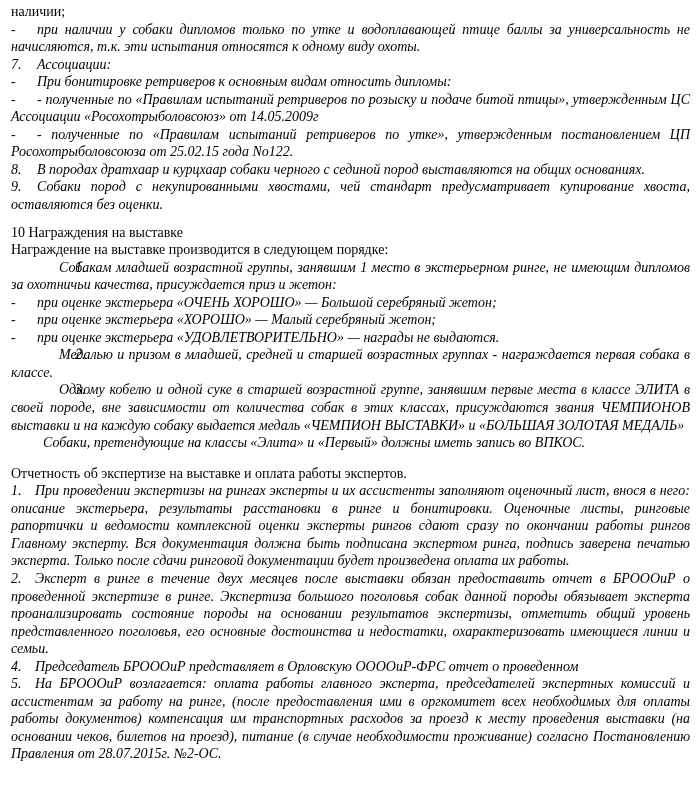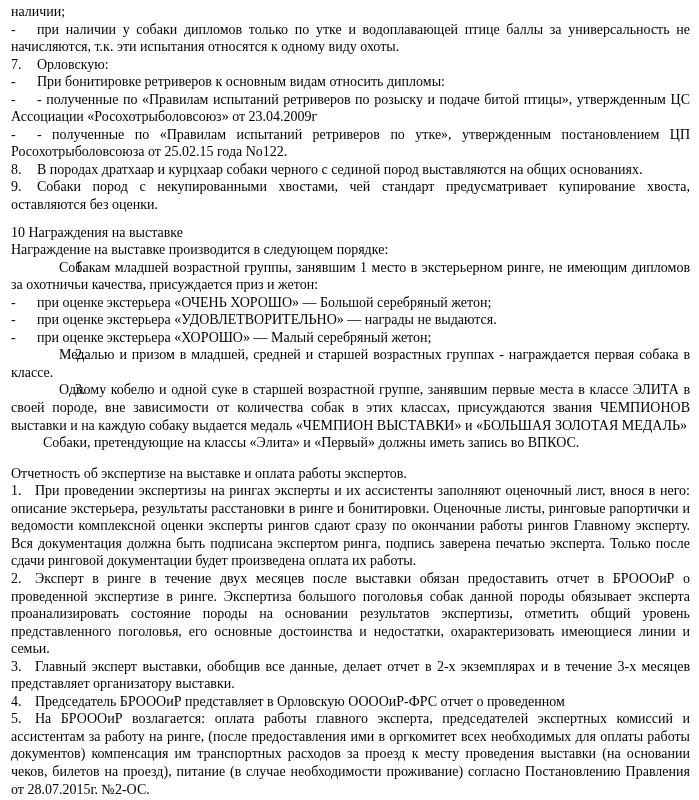--- a/index.html
+++ b/index.html
@@ -18,54 +18,53 @@
     color: #000000;
   }
   p.line {
     margin: 0;
     padding: 0;
     font-family: "Liberation Serif", "DejaVu Serif", serif;
     font-size: 14px;
     line-height: 17.55px;
     color: #000000;
   }
-  p.justify { text-align: justify; }
+  p.justify { text-align: justify; font-style: italic; }
   p.center  { }
   p.left    { text-align: left; }
   .marker {
     display: inline-block;
     text-align: left;
     vertical-align: baseline;
   }
   .spacer { width: 100%; }
 </style>
 </head>
 <body>
 
 <div class="page">
   <div id="doc">
       <p class="line left"><span>наличии;</span></p>
       <p class="line justify"><span class="marker" style="width: 26px;">-</span><span>при наличии у собаки дипломов только по утке и водоплавающей птице баллы за универсальность не начисляются, т.к. эти испытания относятся к одному виду охоты.</span></p>
-      <p class="line justify"><span class="marker" style="width: 26px;">7.</span><span>Орловскую:</span></p>
+      <p class="line justify"><span class="marker" style="width: 26px;">7.</span><span>Ассоциации:</span></p>
       <p class="line justify"><span class="marker" style="width: 26px;">-</span><span>При бонитировке ретриверов к основным видам относить дипломы:</span></p>
-      <p class="line justify"><span class="marker" style="width: 26px;">-</span><span>- полученные по «Правилам испытаний ретриверов по розыску и подаче битой птицы», утвержденным ЦС Ассоциации «Росохотрыболовсоюз» от 23.04.2009г</span></p>
+      <p class="line justify"><span class="marker" style="width: 26px;">-</span><span>- полученные по «Правилам испытаний ретриверов по розыску и подаче битой птицы», утвержденным ЦС Ассоциации «Росохотрыболовсоюз» от 14.05.2009г</span></p>
       <p class="line justify"><span class="marker" style="width: 26px;">-</span><span>- полученные по «Правилам испытаний ретриверов по утке», утвержденным постановлением ЦП Росохотрыболовсоюза от 25.02.15 года No122.</span></p>
       <p class="line justify"><span class="marker" style="width: 26px;">8.</span><span>В породах дратхаар и курцхаар собаки черного с сединой пород выставляются на общих основаниях.</span></p>
       <p class="line justify"><span class="marker" style="width: 26px;">9.</span><span>Собаки пород с некупированными хвостами, чей стандарт предусматривает купирование хвоста, оставляются без оценки.</span></p>
       <div class="spacer" style="height: 10px;"></div>
       <p class="line center"><span>10 Награждения на выставке</span></p>
       <p class="line center"><span>Награждение на выставке производится в следующем порядке:</span></p>
       <p class="line justify" style="text-indent: 32px;"><span class="marker" style="width: 16px;">1.</span><span>Собакам младшей возрастной группы, занявшим 1 место в экстерьерном ринге, не имеющим дипломов за охотничьи качества, присуждается приз и жетон:</span></p>
       <p class="line justify"><span class="marker" style="width: 26px;">-</span><span>при оценке экстерьера «ОЧЕНЬ ХОРОШО» — Большой серебряный жетон;</span></p>
+      <p class="line justify"><span class="marker" style="width: 26px;">-</span><span>при оценке экстерьера «ХОРОШО» — Малый серебряный жетон;</span></p>
       <p class="line justify"><span class="marker" style="width: 26px;">-</span><span>при оценке экстерьера «УДОВЛЕТВОРИТЕЛЬНО» — награды не выдаются.</span></p>
-      <p class="line justify"><span class="marker" style="width: 26px;">-</span><span>при оценке экстерьера «ХОРОШО» — Малый серебряный жетон;</span></p>
       <p class="line justify" style="text-indent: 32px;"><span class="marker" style="width: 16px;">2.</span><span>Медалью и призом в младшей, средней и старшей возрастных группах - награждается первая собака в классе.</span></p>
       <p class="line justify" style="text-indent: 32px;"><span class="marker" style="width: 16px;">3.</span><span>Одному кобелю и одной суке в старшей возрастной группе, занявшим первые места в классе ЭЛИТА в своей породе, вне зависимости от количества собак в этих классах, присуждаются звания ЧЕМПИОНОВ выставки и на каждую собаку выдается медаль «ЧЕМПИОН ВЫСТАВКИ» и «БОЛЬШАЯ ЗОЛОТАЯ МЕДАЛЬ»</span></p>
       <p class="line justify" style="text-indent: 32px;"><span>Собаки, претендующие на классы «Элита» и «Первый» должны иметь запись во ВПКОС.</span></p>
       <div class="spacer" style="height: 13px;"></div>
       <p class="line center"><span>Отчетность об экспертизе на выставке и оплата работы экспертов.</span></p>
       <p class="line justify"><span class="marker" style="width: 24px;">1.</span><span>При проведении экспертизы на рингах эксперты и их ассистенты заполняют оценочный лист, внося в него: описание экстерьера, результаты расстановки в ринге и бонитировки. Оценочные листы, ринговые рапортички и ведомости комплексной оценки эксперты рингов сдают сразу по окончании работы рингов Главному эксперту. Вся документация должна быть подписана экспертом ринга, подпись заверена печатью эксперта. Только после сдачи ринговой документации будет произведена оплата их работы.</span></p>
       <p class="line justify"><span class="marker" style="width: 24px;">2.</span><span>Эксперт в ринге в течение двух месяцев после выставки обязан предоставить отчет в БРОООиР о проведенной экспертизе в ринге. Экспертиза большого поголовья собак данной породы обязывает эксперта проанализировать состояние породы на основании результатов экспертизы, отметить общий уровень представленного поголовья, его основные достоинства и недостатки, охарактеризовать имеющиеся линии и семьи.</span></p>
-      <p class="line justify"><span class="marker" style="width: 24px;">3.</span><span>Главный эксперт выставки, обобщив все данные, делает отчет в 2-х экземплярах и в течение 3-х месяцев представляет организатору выставки.</span></p>
       <p class="line justify"><span class="marker" style="width: 24px;">4.</span><span>Председатель БРОООиР представляет в Орловскую ООООиР-ФРС отчет о проведенном</span></p>
       <p class="line justify"><span class="marker" style="width: 24px;">5.</span><span>На БРОООиР возлагается: оплата работы главного эксперта, председателей экспертных комиссий и ассистентам за работу на ринге, (после предоставления ими в оргкомитет всех необходимых для оплаты работы документов) компенсация им транспортных расходов за проезд к месту проведения выставки (на основании чеков, билетов на проезд), питание (в случае необходимости проживание) согласно Постановлению Правления от 28.07.2015г. №2-ОС.</span></p>
     </div>
 </div>
 
 </body></html>

